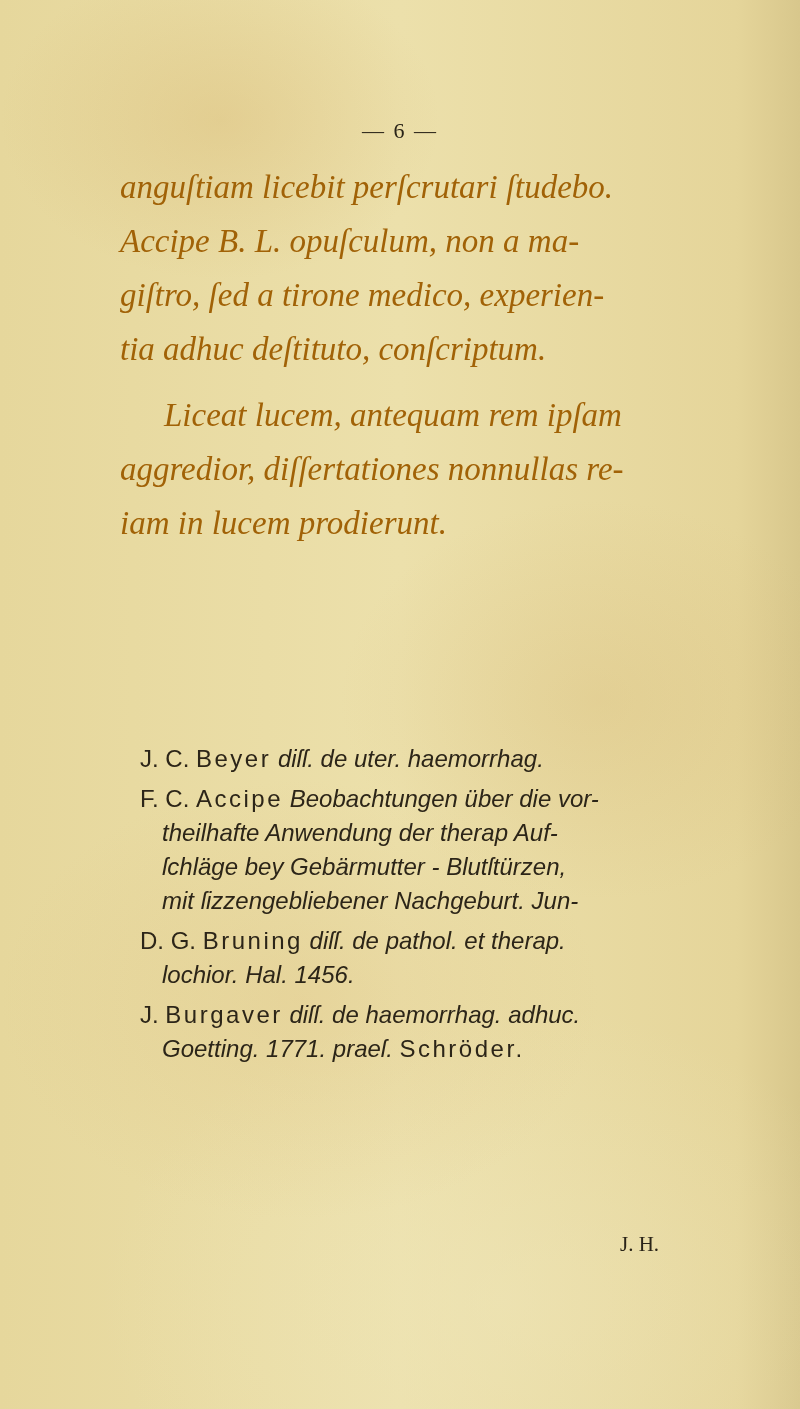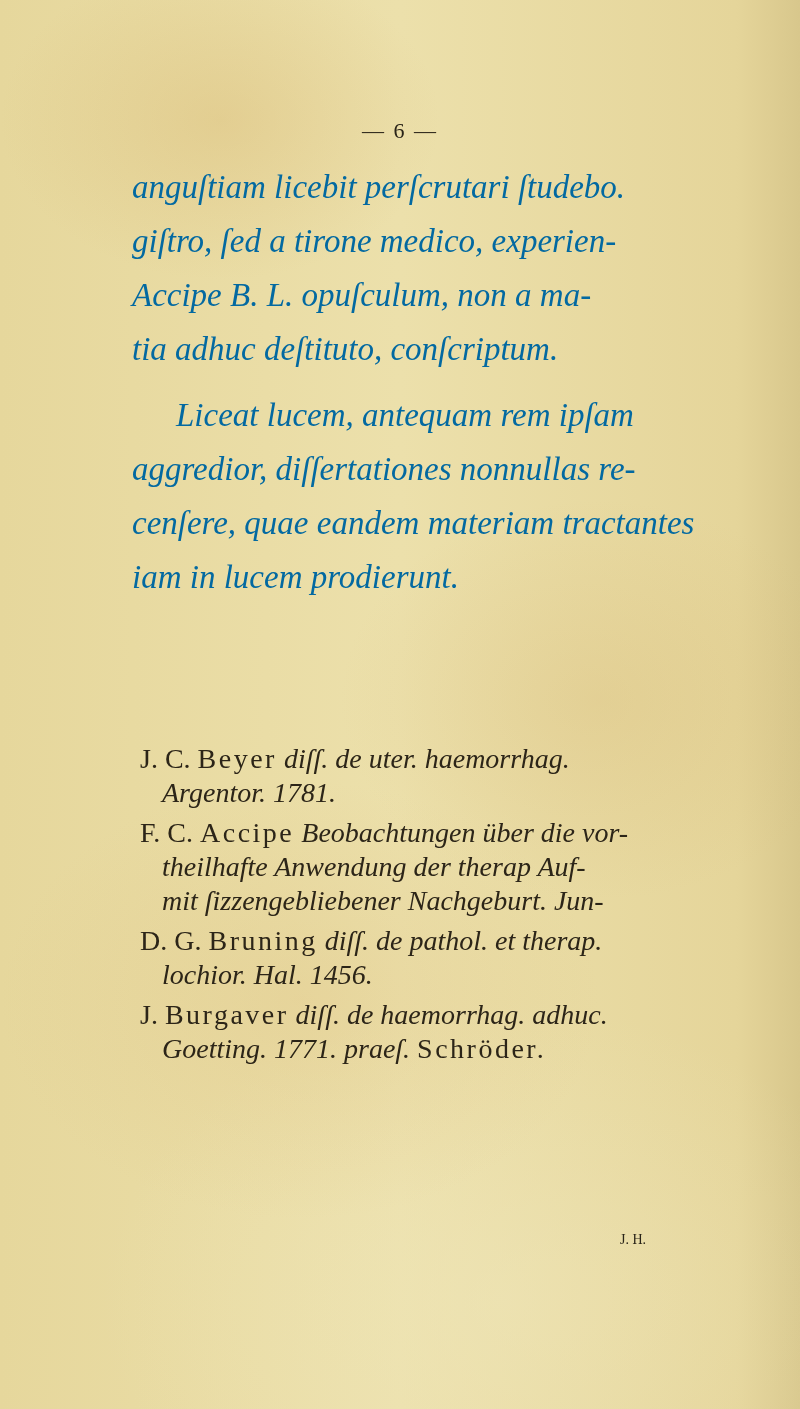--- a/index.html
+++ b/index.html
@@ -15,83 +15,82 @@
       font-family: "DejaVu Serif", "Liberation Serif", serif;
       color: #2a2418;
       position: relative;
     }
     .page { position: absolute; left: 0; top: 0; width: 800px; height: 1409px; }
     .page-number {
       position: absolute; top: 118px; left: 0; width: 800px; text-align: center;
       font-family: "Liberation Serif", serif; font-size: 22px; letter-spacing: 2px;
     }
     .body-text {
-      position: absolute; left: 132px; width: 590px;
+      position: absolute; left: 120px; width: 590px;
       font-family: "Liberation Serif", serif; font-style: italic;
-      font-size: 33px; line-height: 54px; color: #0369a1;
+      font-size: 33px; line-height: 54px; color: #a16207;
     }
     .body-text .line { display: block; white-space: nowrap; text-align: justify; }
     .para1 { top: 160px; }
     .para2 { top: 388px; }
     .para2 .line.first { padding-left: 44px; }
     .refs {
       position: absolute; left: 140px; top: 742px; width: 540px;
-      font-family: Liberation Serif, serif; font-size: 28px; line-height: 34px;
+      font-family: Liberation Sans, sans-serif; font-size: 24px; line-height: 34px;
       color: #2c2518;
     }
     .ref { margin-bottom: 6px; }
     .ref .line { display: block; white-space: nowrap; }
     .ref .cont { padding-left: 22px; }
     .author { font-style: normal; letter-spacing: 2.5px; }
     .initials { font-style: normal; }
     .ital { font-style: italic; }
     .signature {
       position: absolute; left: 620px; top: 1232px;
-      font-family: "Liberation Serif", serif; font-size: 14px;
+      font-family: "Liberation Serif", serif; font-size: 21px;
     }
   </style>
 </head>
 <body>
 
 <div class="page">
 
   <div class="page-number">— 6 —</div>
 
   <div class="body-text para1">
     <span class="line">anguſtiam licebit perſcrutari ſtudebo.</span>
+    <span class="line">Accipe B. L. opuſculum, non a ma-</span>
     <span class="line">giſtro, ſed a tirone medico, experien-</span>
-    <span class="line">Accipe B. L. opuſculum, non a ma-</span>
     <span class="line">tia adhuc deſtituto, conſcriptum.</span>
   </div>
 
   <div class="body-text para2">
     <span class="line first">Liceat lucem, antequam rem ipſam</span>
     <span class="line">aggredior, diſſertationes nonnullas re-</span>
-    <span class="line">cenſere, quae eandem materiam tractantes</span>
     <span class="line">iam in lucem prodierunt.</span>
   </div>
 
   <div class="refs">
 
     <div class="ref">
       <span class="line">
         <span class="initials">J. C.</span>
         <span class="author">Beyer</span>
         <span class="ital">diſſ. de uter. haemorrhag.</span>
       </span>
-      <span class="line cont ital">Argentor. 1781.</span>
     </div>
 
     <div class="ref">
       <span class="line">
         <span class="initials">F. C.</span>
         <span class="author">Accipe</span>
         <span class="ital">Beobachtungen über die vor-</span>
       </span>
       <span class="line cont ital">theilhafte Anwendung der therap Auf-</span>
+      <span class="line cont ital">ſchläge bey Gebärmutter - Blutſtürzen,</span>
       <span class="line cont ital">mit ſizzengebliebener Nachgeburt. Jun-</span>
     </div>
 
     <div class="ref">
       <span class="line">
         <span class="initials">D. G.</span>
         <span class="author">Bruning</span>
         <span class="ital">diſſ. de pathol. et therap.</span>
       </span>
       <span class="line cont ital">lochior. Hal. 1456.</span>

